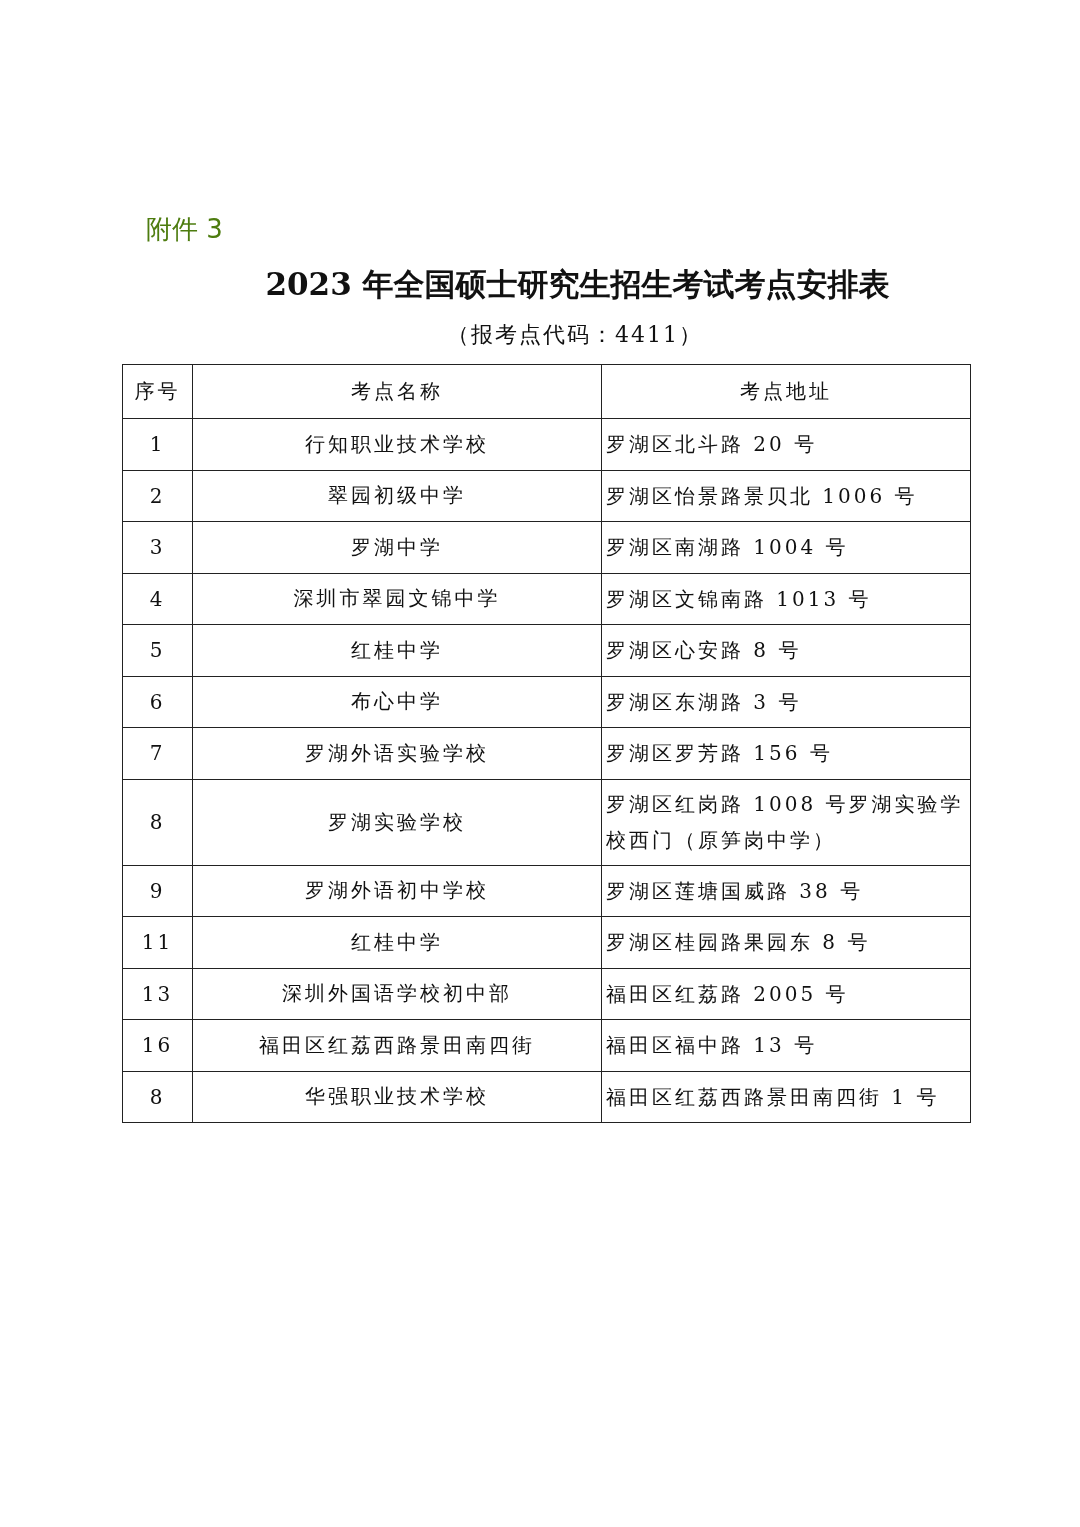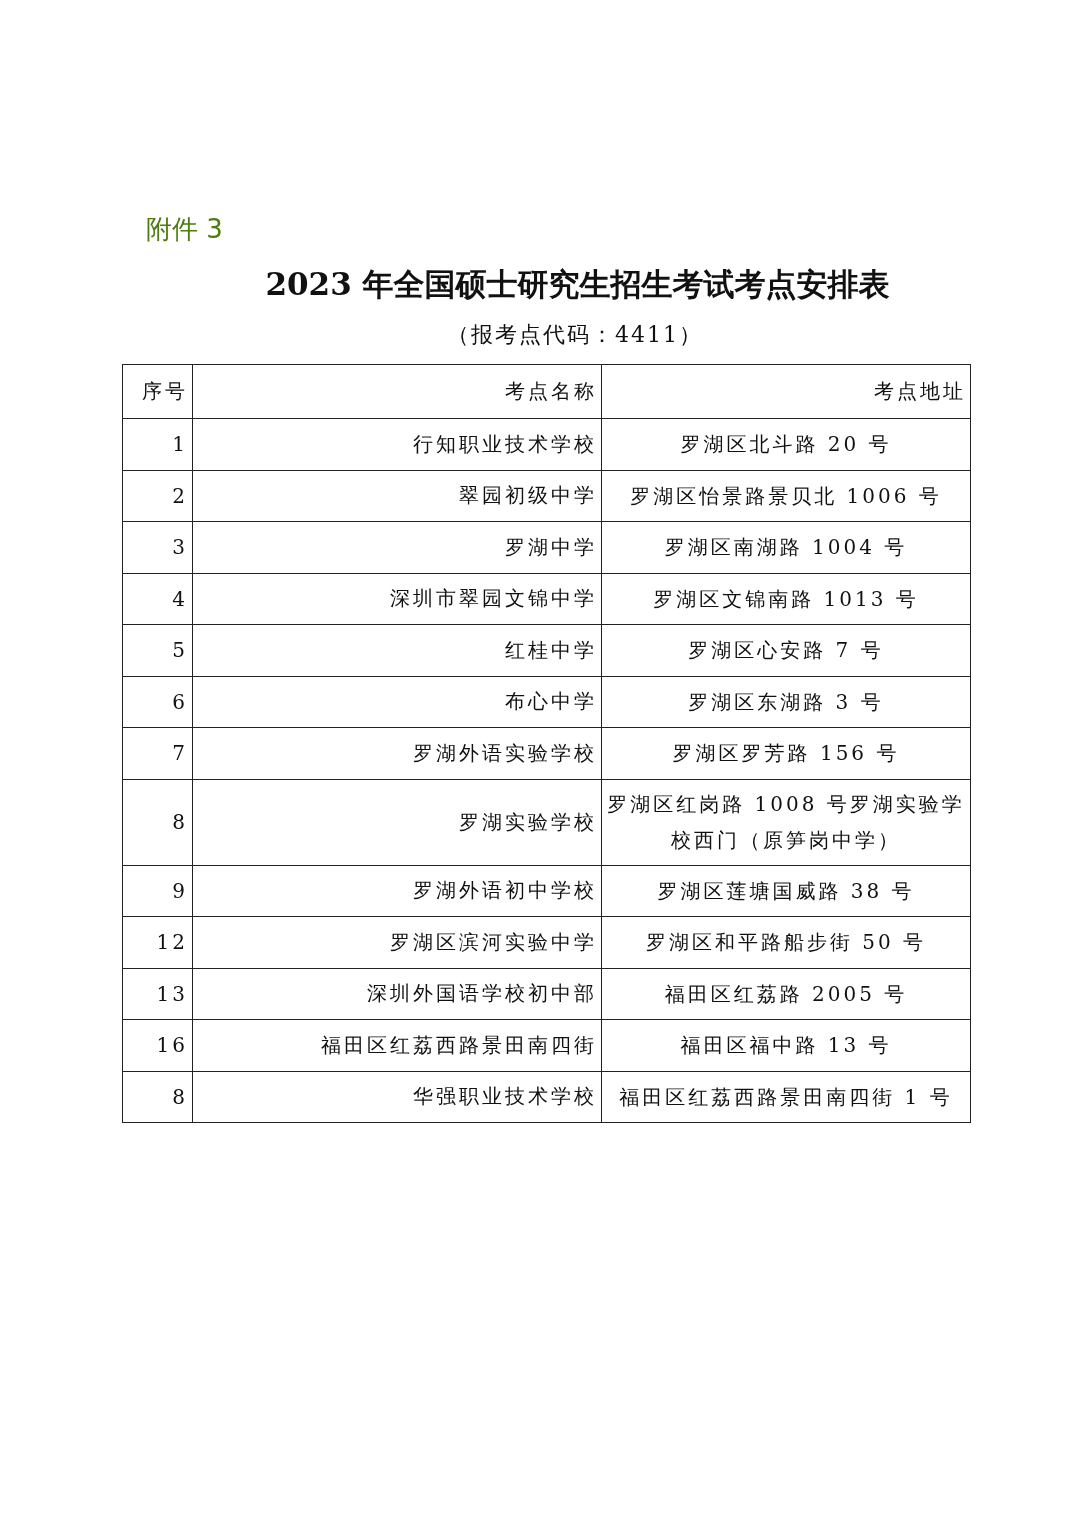--- a/index.html
+++ b/index.html
@@ -29,22 +29,22 @@
   table.sites td, table.sites th {
     border: 1px solid #222; padding: 0 4px; font-weight: normal;
     letter-spacing: 3px;
   }
   col.c1 { width: 70px; }
   col.c2 { width: 409px; }
   col.c3 { width: 369px; }
   table.sites tr { height: 51.5px; }
   table.sites tr.header-row { height: 54px; }
   table.sites tr.tall { height: 86px; }
-  .center { text-align: right; }
-  .left { text-align: center; line-height: 36px; }
+  .center { text-align: center; }
+  .left { text-align: left; line-height: 36px; }
   .num { letter-spacing: 0; }
 </style>
 </head>
 <body>
 
 <div class="attachment">附件 3</div>
 <div class="title">2023 年全国硕士研究生招生考试考点安排表</div>
 <div class="subtitle">（报考点代码：4411）</div>
 
 <table class="sites">
@@ -77,21 +77,21 @@
         <td class="left">罗湖区南湖路 1004 号</td>
       </tr>
       <tr>
         <td class="center num">4</td>
         <td class="center">深圳市翠园文锦中学</td>
         <td class="left">罗湖区文锦南路 1013 号</td>
       </tr>
       <tr>
         <td class="center num">5</td>
         <td class="center">红桂中学</td>
-        <td class="left">罗湖区心安路 7 号</td>
+        <td class="left">罗湖区心安路 8 号</td>
       </tr>
       <tr>
         <td class="center num">6</td>
         <td class="center">布心中学</td>
         <td class="left">罗湖区东湖路 3 号</td>
       </tr>
       <tr>
         <td class="center num">7</td>
         <td class="center">罗湖外语实验学校</td>
         <td class="left">罗湖区罗芳路 156 号</td>
@@ -100,23 +100,23 @@
         <td class="center num">8</td>
         <td class="center">罗湖实验学校</td>
         <td class="left">罗湖区红岗路 1008 号罗湖实验学校西门（原笋岗中学）</td>
       </tr>
       <tr>
         <td class="center num">9</td>
         <td class="center">罗湖外语初中学校</td>
         <td class="left">罗湖区莲塘国威路 38 号</td>
       </tr>
       <tr>
-        <td class="center num">12</td>
-        <td class="center">罗湖区滨河实验中学</td>
-        <td class="left">罗湖区和平路船步街 50 号</td>
+        <td class="center num">11</td>
+        <td class="center">红桂中学</td>
+        <td class="left">罗湖区桂园路果园东 8 号</td>
       </tr>
       <tr>
         <td class="center num">13</td>
         <td class="center">深圳外国语学校初中部</td>
         <td class="left">福田区红荔路 2005 号</td>
       </tr>
       <tr>
         <td class="center num">16</td>
         <td class="center">福田区红荔西路景田南四街</td>
         <td class="left">福田区福中路 13 号</td>

